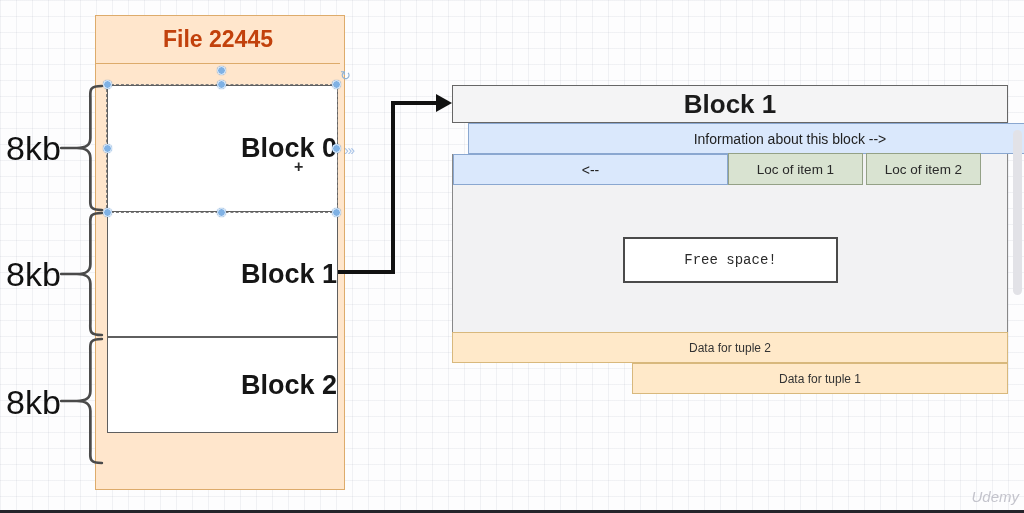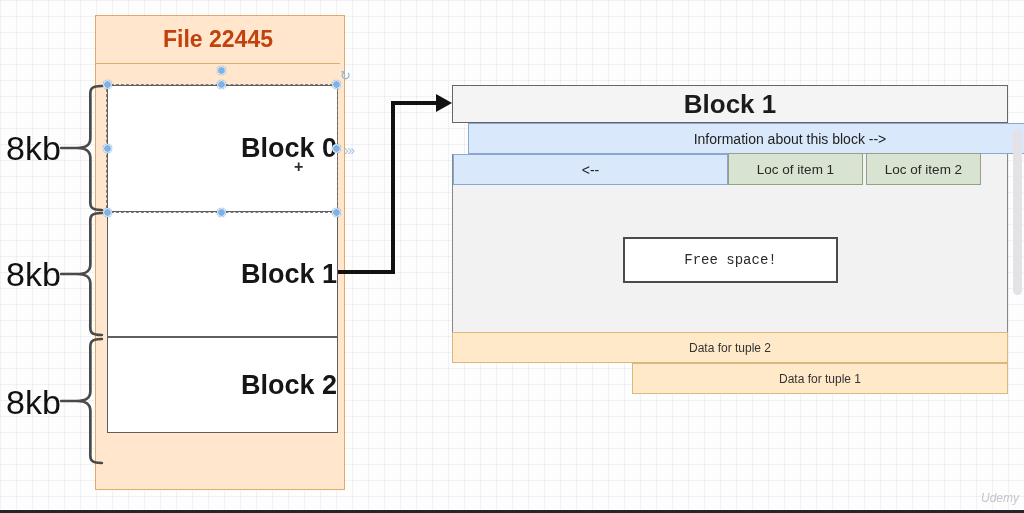--- a/index.html
+++ b/index.html
@@ -106,21 +106,21 @@
   }
   .tuple2{left:0;top:247px;width:556px;height:31px;}
   .tuple1{left:180px;top:278px;width:376px;height:31px;}
   
   .scroll-thumb{
     left:1013px;top:130px;width:9px;height:165px;border-radius:5px;
     background:#e2e2e7;
   }
   .bottom-edge{left:0;bottom:0;width:1024px;height:3px;background:#24242a;}
   .watermark{
-    right:5px;bottom:8px;font-size:12px;font-style:italic;color:#b6b6c0;
+    right:5px;bottom:8px;font-size:15px;font-style:italic;color:#b6b6c0;
     filter:blur(0.6px);opacity:0.8;
   }
 </style>
 </head>
 <body>
 
 <div id="stage">
 
   <div class="abs file-container">
     <div class="file-header">File 22445</div>

